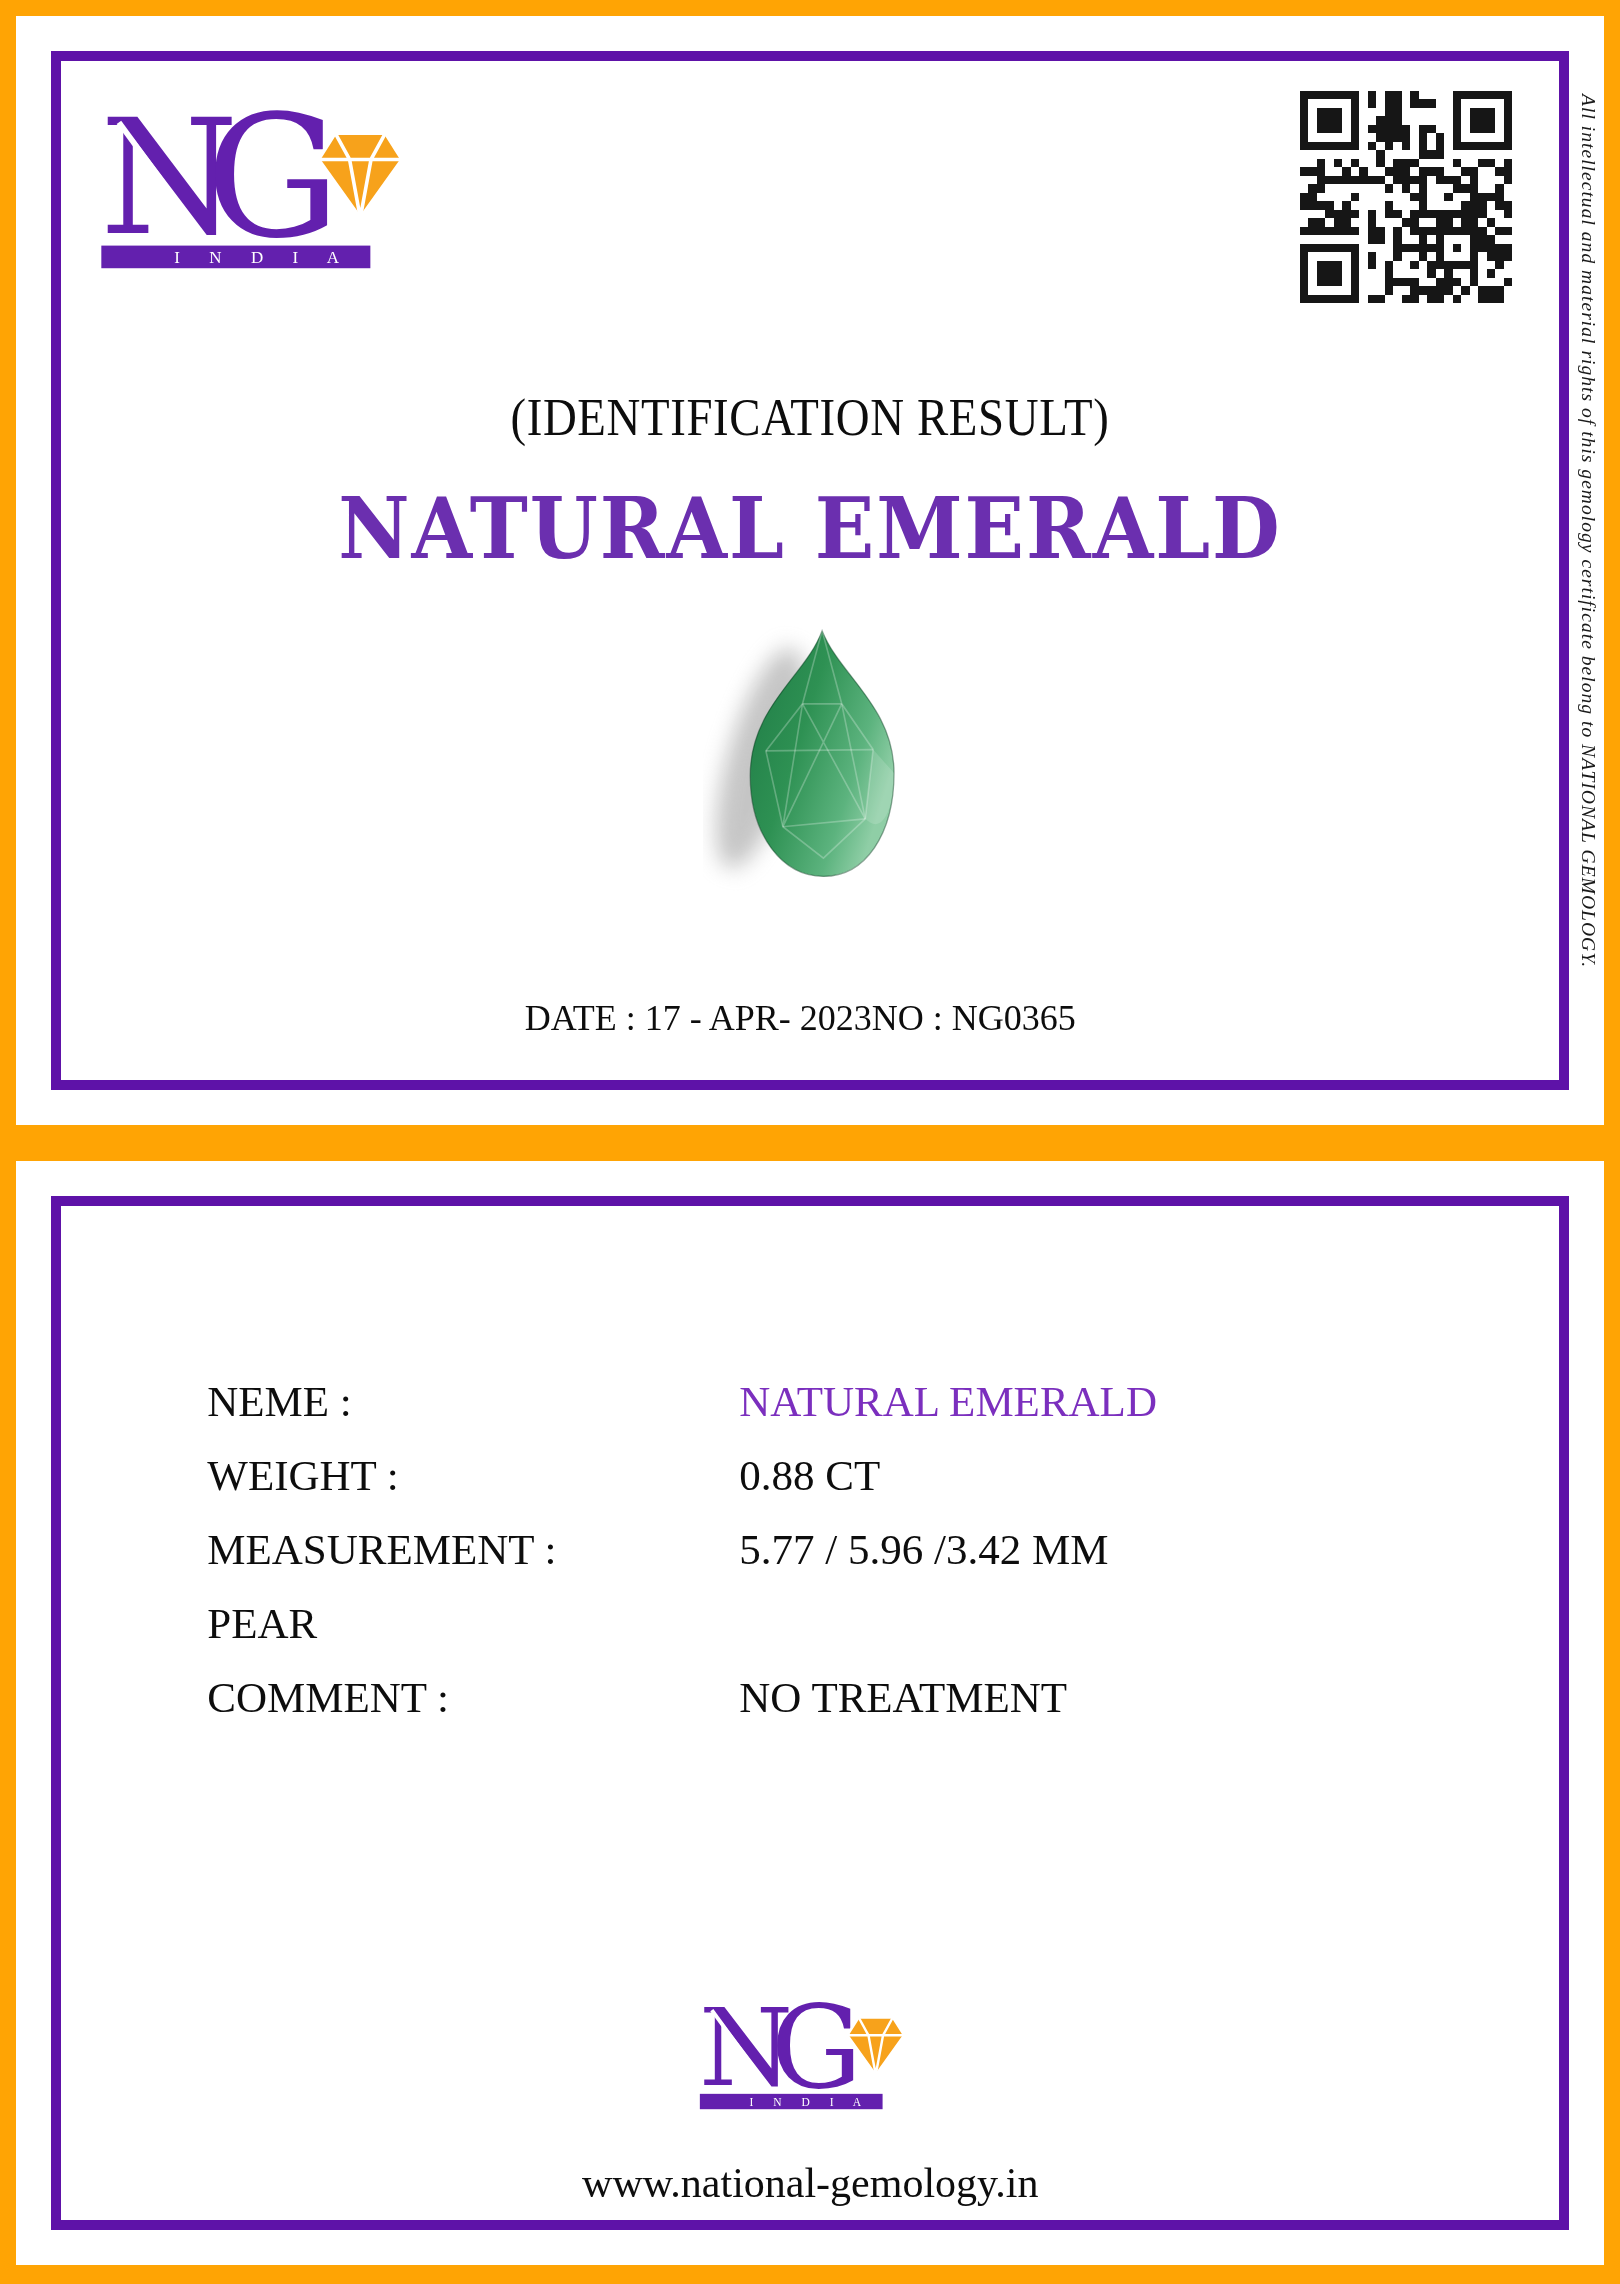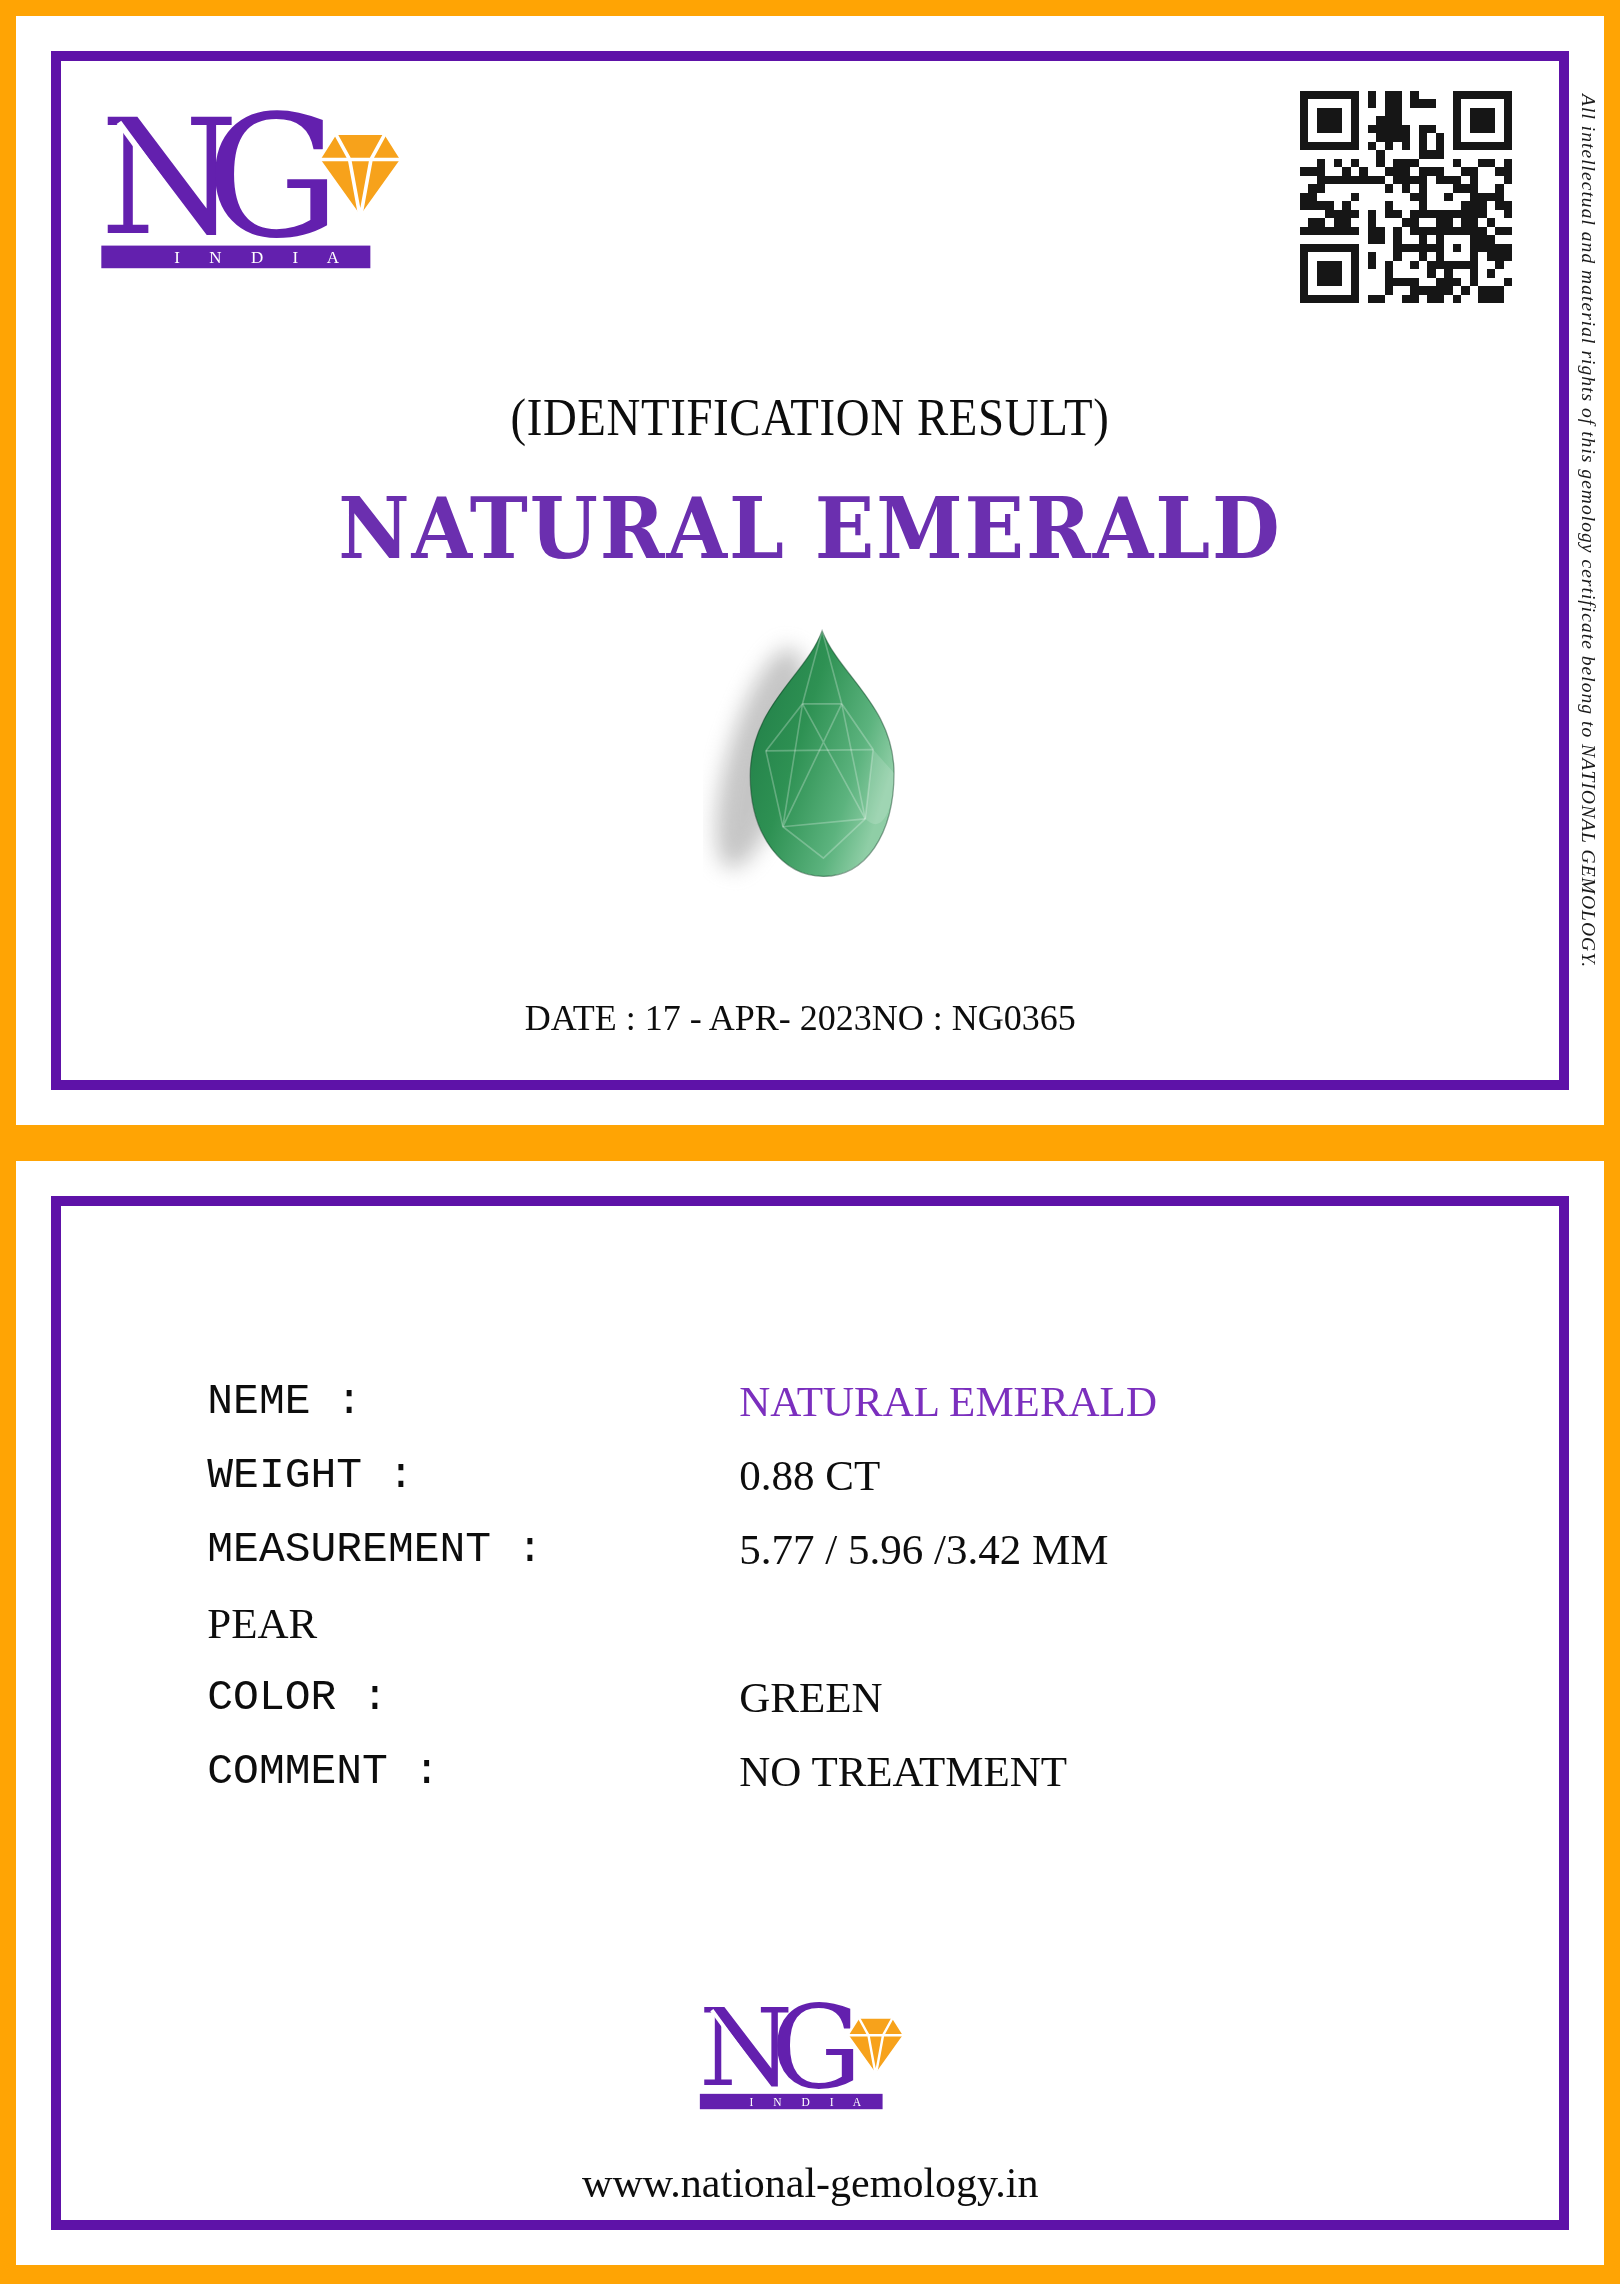--- a/index.html
+++ b/index.html
@@ -24,21 +24,21 @@
   .title{position:absolute;top:463px;left:0;right:0;margin:0;text-align:center;font-family:"DejaVu Serif",serif;
          font-weight:bold;font-size:84px;color:#6B2FAF;letter-spacing:2px;transform:scaleX(.93);}
 
   .gem{position:absolute;left:687px;top:595px;width:233px;height:285px;}
 
   .meta-row{position:absolute;left:0;right:0;top:981px;display:flex;justify-content:center;
             padding:0 108px 0 88px;font-size:36px;color:#0d0d0d;font-family:Liberation Serif, serif;}
 
   .details{position:absolute;left:191px;top:216px;}
   .detail-row{display:flex;height:74px;align-items:flex-start;font-size:43px;color:#0d0d0d;}
-  .detail-label{width:532px;flex:0 0 532px;font-family:Liberation Mono, monospace;}
+  .detail-label{width:532px;flex:0 0 532px;}
   .detail-value{white-space:nowrap;}
   .value-purple{color:#7B2FBE;}
 
   .website{position:absolute;left:0;right:0;top:998px;text-align:center;font-size:42px;color:#0d0d0d;}
 
   .logo-n,.logo-g{font-family:"DejaVu Serif",serif;fill:#6320AE;}
   .logo-india-text{font-family:"Liberation Serif",serif;fill:#ffffff;letter-spacing:20px;}
 </style>
 </head>
 <body>
@@ -441,24 +441,20 @@
         <span class="detail-value">0.88 CT</span>
       </div>
       <div class="detail-row">
         <span class="detail-label">MEASUREMENT :</span>
         <span class="detail-value">5.77 / 5.96 /3.42 MM</span>
       </div>
       <div class="detail-row">
         <span class="detail-value">PEAR</span>
       </div>
       <div class="detail-row">
-        <span class="detail-label">COLOR :</span>
-        <span class="detail-value">GREEN</span>
-      </div>
-      <div class="detail-row">
         <span class="detail-label">COMMENT :</span>
         <span class="detail-value">NO TREATMENT</span>
       </div>
     </div>
 
     <svg class="logo logo-bottom" viewBox="0 0 520 280" aria-hidden="true">
       <text class="logo-n" x="0" y="218" font-size="252">N</text>
       <text class="logo-g" x="168" y="222" font-size="268">G</text>
       <line x1="30" y1="42" x2="154" y2="212" stroke="#ffffff" stroke-width="9"></line>
       <g transform="translate(338,42) scale(0.95)">

